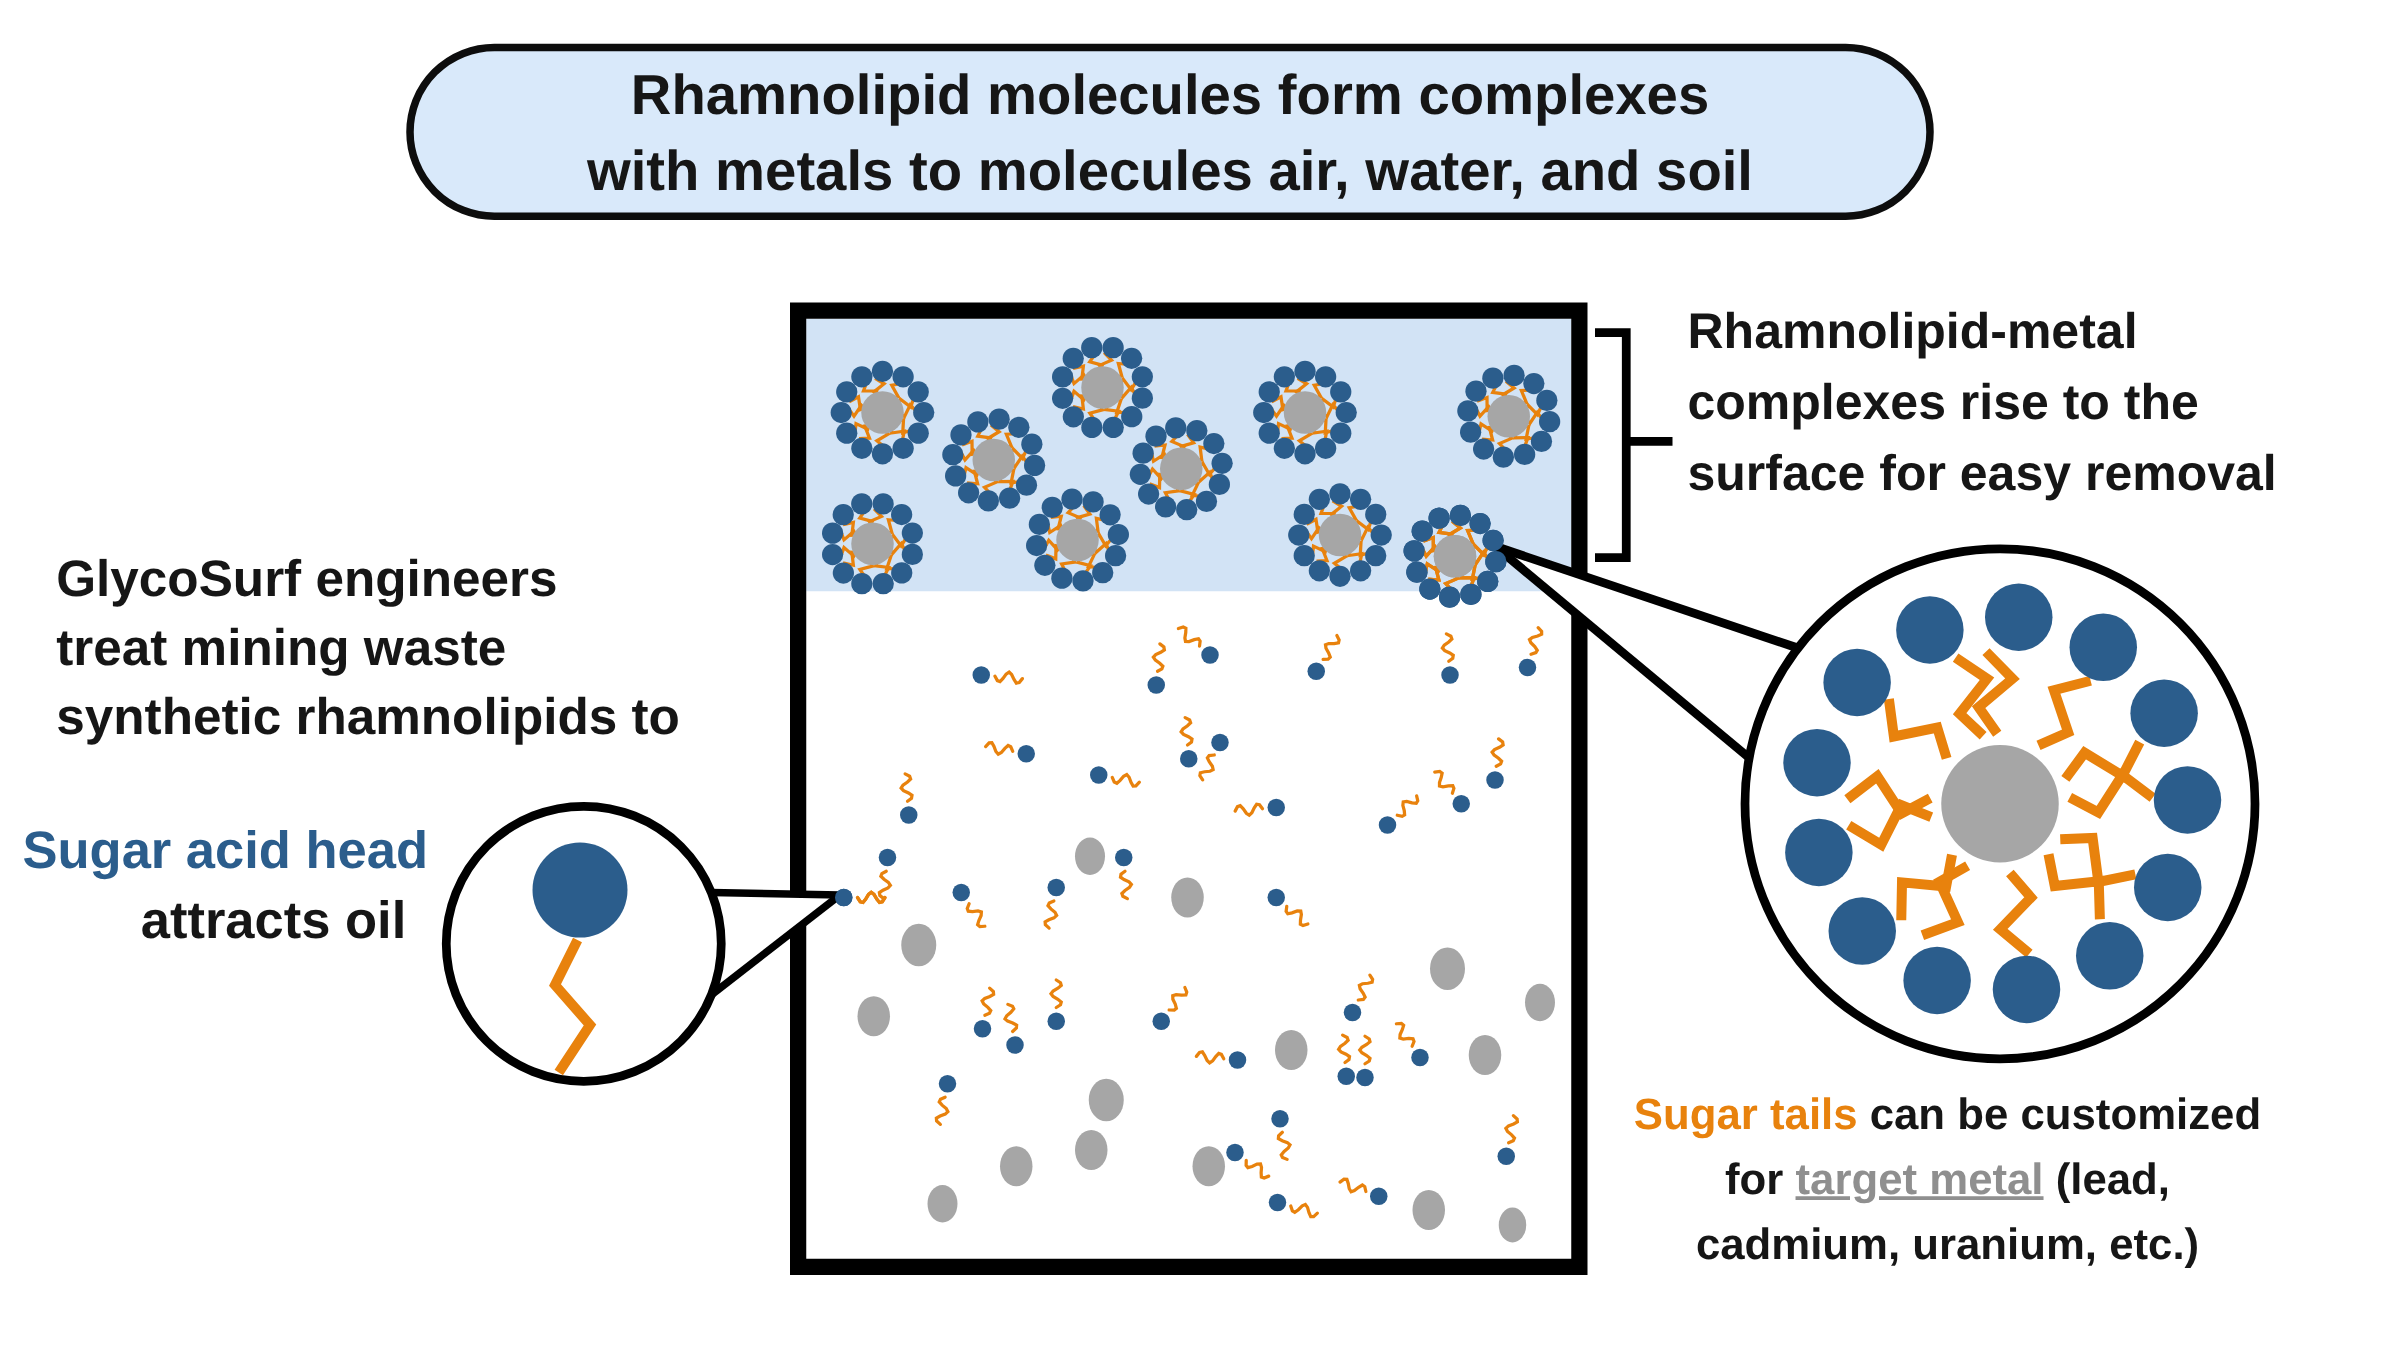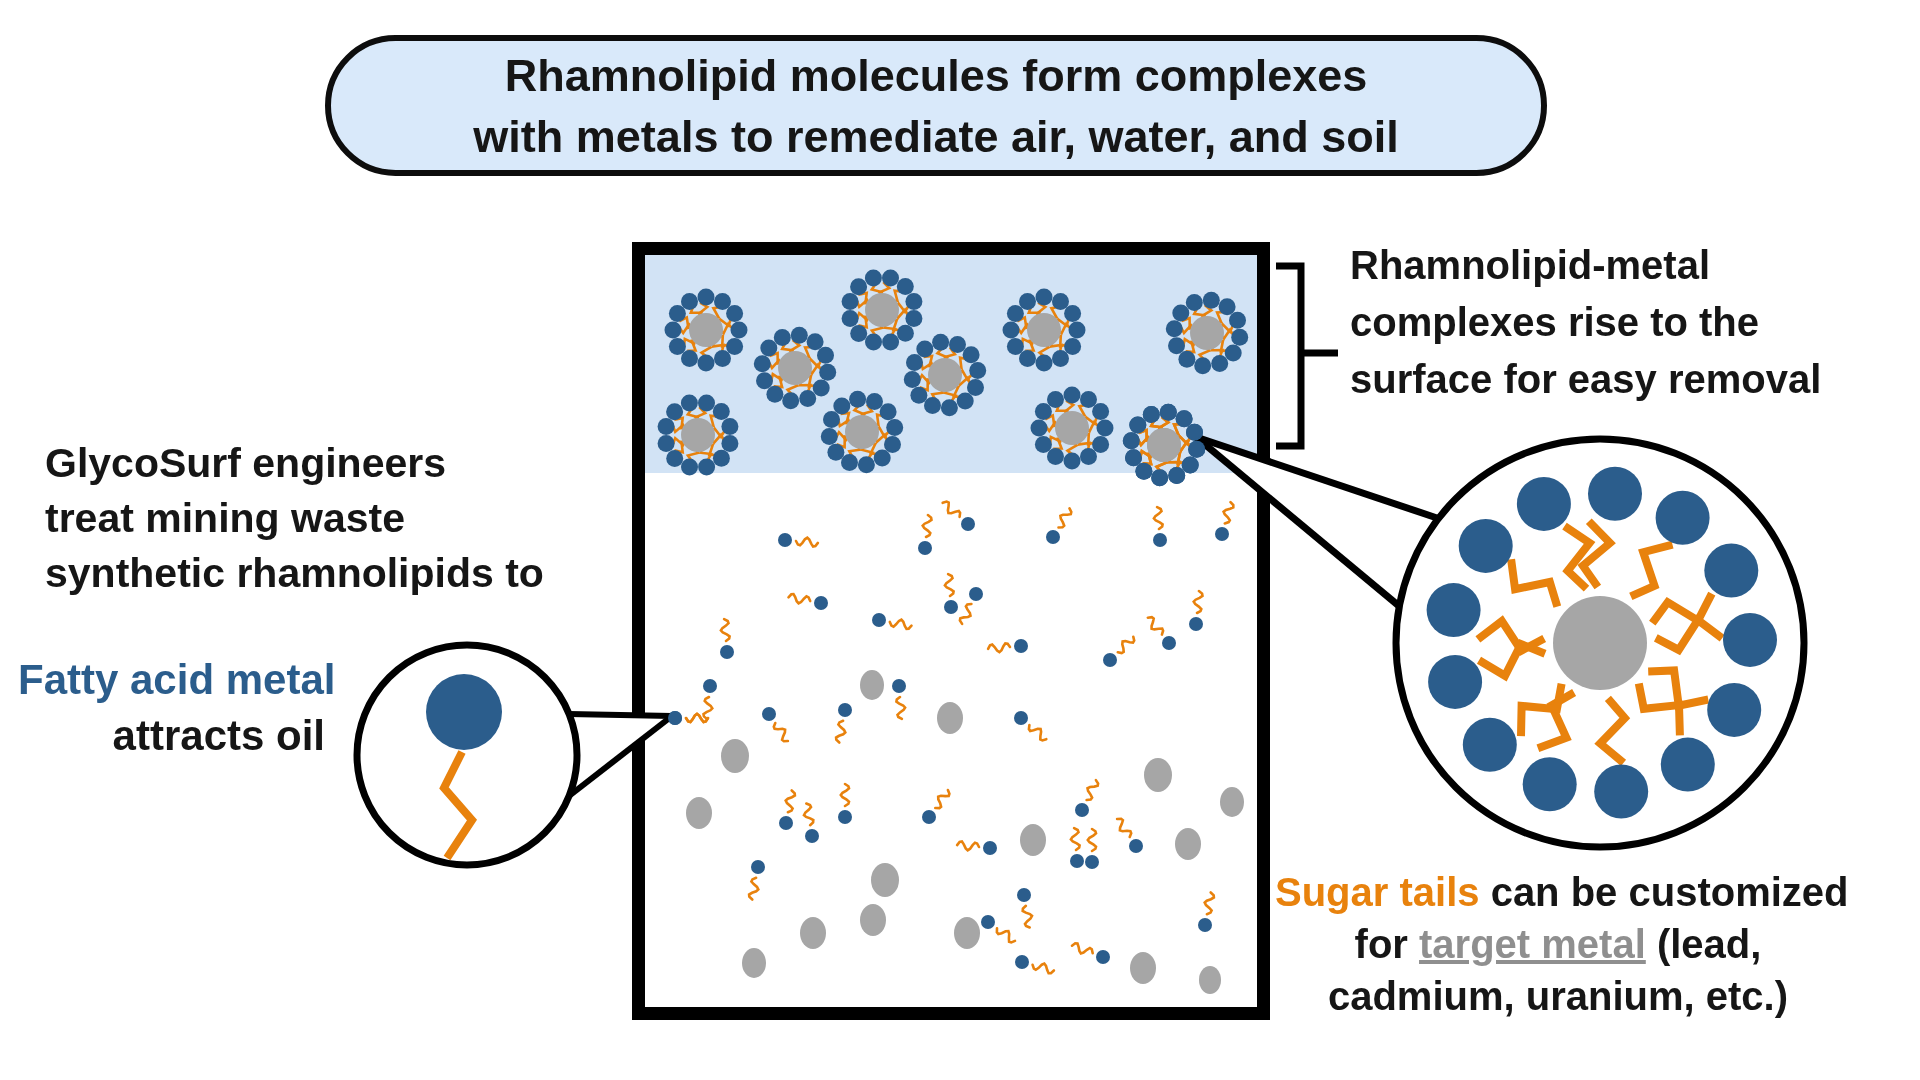--- a/index.html
+++ b/index.html
@@ -12,21 +12,21 @@
     position:absolute;left:325px;top:35px;width:1222px;height:141px;box-sizing:border-box;
     border:6px solid #0d0d0d;border-radius:72px;background:#d9e9fa;
     display:flex;flex-direction:column;align-items:center;justify-content:center;
     font-size:45px;line-height:61px;text-align:center;
   }
   .left-note{left:45px;top:436px;font-size:41px;line-height:55px;}
   .mol-key{left:18px;top:652px;width:307px;text-align:right;font-size:42px;line-height:56px;}
   .mol-key .head-label{color:#2b5d8c;}
   .mol-key .tail-label{color:#e8820d;display:block;margin-top:26px;}
   .surface-note{left:1350px;top:237px;font-size:40px;line-height:57px;}
-  .customize-note{left:1275px;top:866px;width:566px;text-align:center;font-size:40px;line-height:52px;white-space:normal;}
+  .customize-note{left:1275px;top:866px;width:566px;text-align:center;font-size:35px;line-height:52px;white-space:normal;}
   .customize-note .orange{color:#e8820d;}
   .customize-note .graytxt{color:#8f8f8f;text-decoration:underline;}
   svg.scene{position:absolute;left:0;top:0;}
 </style>
 </head>
 <body>
 
 <div class="stage">
 
   <svg class="scene" id="scene" width="1920" height="1080" viewBox="0 0 1920 1080">
@@ -538,31 +538,31 @@
         <circle cx="464" cy="712" r="38" fill="#2b5d8c"></circle>
       </g>
       <g>
         <polyline points="686.0,718.0 688.2,721.4 690.4,722.0 692.6,719.3 694.8,715.5 697.0,713.8 699.2,715.5 701.4,719.3 703.6,722.0 705.8,721.4 708.0,718.0" fill="none" stroke="#e8820d" stroke-width="2.6" stroke-linecap="round"></polyline>
         <circle cx="675" cy="718" r="7" fill="#2b5d8c"></circle>
       </g>
     </svg>
 
   <div class="title-bubble">
     <div>Rhamnolipid molecules form complexes</div>
-    <div>with metals to remediate air, water, and soil</div>
+    <div>with metals to molecules air, water, and soil</div>
   </div>
 
   <div class="txt left-note">
     <div>GlycoSurf engineers</div>
     <div>treat mining waste</div>
     <div>synthetic rhamnolipids to</div>
   </div>
 
   <div class="txt mol-key">
-    <span class="head-label">Fatty acid metal</span>
+    <span class="head-label">Sugar acid head</span>
     <div>attracts oil</div>
   </div>
 
   <div class="txt surface-note">
     <div>Rhamnolipid-metal</div>
     <div>complexes rise to the</div>
     <div>surface for easy removal</div>
   </div>
 
   <div class="txt customize-note">

